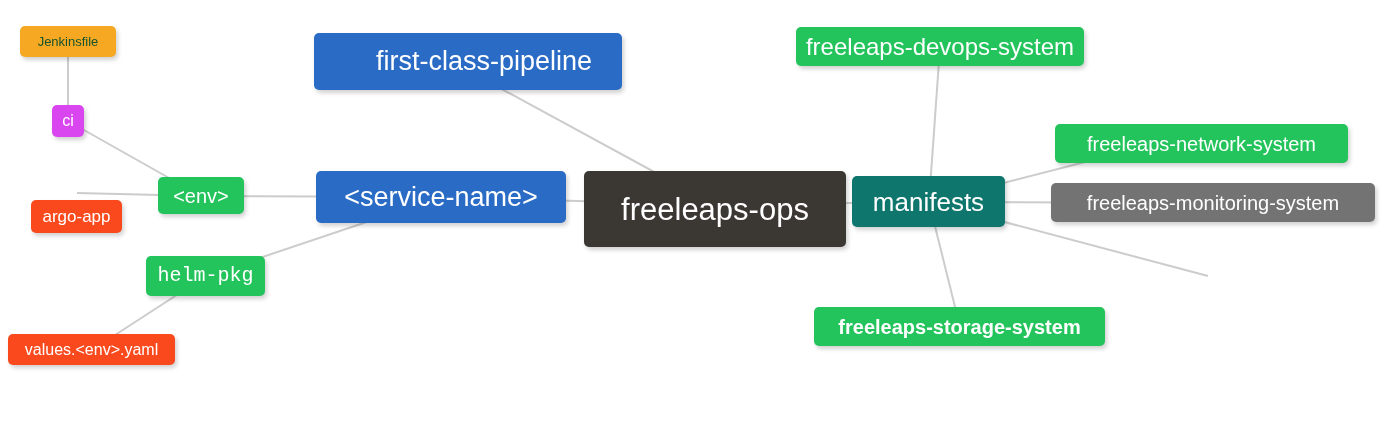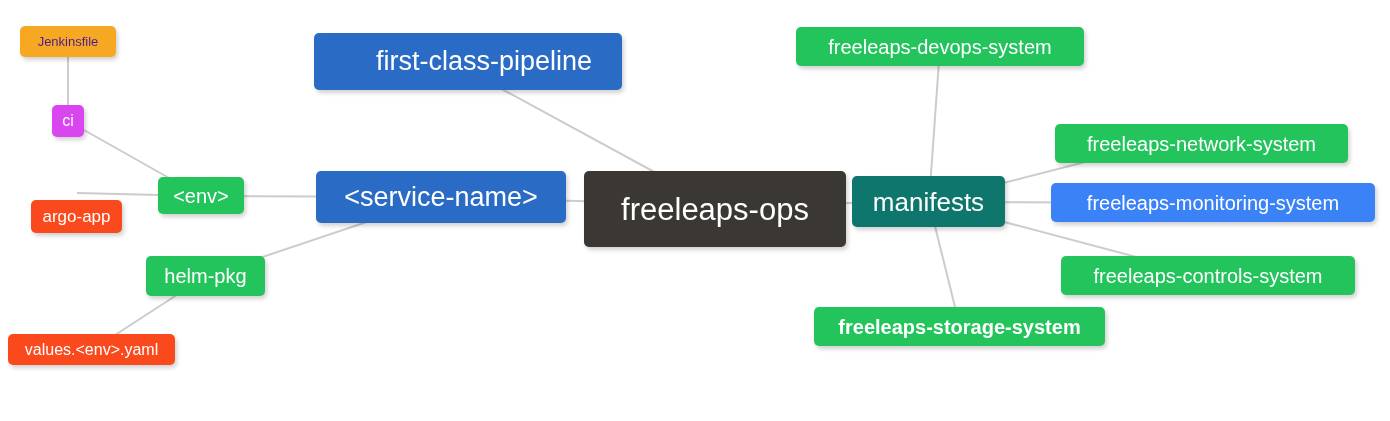--- a/index.html
+++ b/index.html
@@ -37,27 +37,27 @@
     white-space: nowrap;
     cursor: pointer;
     line-height: 1;
     letter-spacing: 0;
   }
   
   .n-jenkinsfile { left: 20px;  top: 26px;  width: 96px;  height: 31px; font-size: 13px; }
   .n-ci          { left: 52px;  top: 105px; width: 32px;  height: 32px; font-size: 16px; }
   .n-argo        { left: 31px;  top: 176px; width: 91px;  height: 33px; font-size: 17px; margin-top: 24px; }
   .n-env         { left: 158px; top: 177px; width: 86px;  height: 37px; font-size: 20px; }
-  .n-helm        { left: 146px; top: 256px; width: 119px; height: 40px; font-size: 20px; }
+  .n-helm        { left: 146px; top: 256px; width: 119px; height: 40px; font-size: 20px; font-family: Liberation Mono, monospace; }
   .n-values      { left: 8px;   top: 334px; width: 167px; height: 31px; font-size: 16px; }
   .n-fcp         { left: 314px; top: 33px;  width: 276px; height: 57px; font-size: 27px; padding-left: 32px; }
   .n-service     { left: 316px; top: 171px; width: 250px; height: 52px; font-size: 27px; }
   .n-root        { left: 584px; top: 171px; width: 262px; height: 76px; font-size: 31px; }
   .n-manifests   { left: 852px; top: 176px; width: 153px; height: 51px; font-size: 26px; }
-  .n-devops      { left: 796px; top: 27px;  width: 288px; height: 39px; font-size: 20px; }
+  .n-devops      { left: 796px; top: 27px;  width: 288px; height: 39px; font-size: 24px; }
   .n-network     { left: 1055px;top: 112px; width: 293px; height: 39px; font-size: 20px; margin-top: 12px; }
   .n-monitoring  { left: 1051px;top: 183px; width: 324px; height: 39px; font-size: 20px; }
   .n-controls    { left: 1061px;top: 256px; width: 294px; height: 39px; font-size: 20px; }
   .n-storage     { left: 814px; top: 307px; width: 291px; height: 39px; font-size: 20px; font-weight: bold; }
 </style>
 </head>
 <body style="background: rgb(255, 255, 255);">
 
 <div class="canvas">
 
@@ -71,29 +71,28 @@
     <line x1="452" y1="62" x2="715" y2="205" style="stroke: rgb(204, 204, 204);"></line>
     <line x1="441" y1="197" x2="715" y2="205" style="stroke: rgb(204, 204, 204);"></line>
     <line x1="715" y1="205" x2="929" y2="202" style="stroke: rgb(204, 204, 204);"></line>
     <line x1="929" y1="202" x2="940" y2="47" style="stroke: rgb(204, 204, 204);"></line>
     <line x1="929" y1="202" x2="1202" y2="132" style="stroke: rgb(204, 204, 204);"></line>
     <line x1="929" y1="202" x2="1213" y2="203" style="stroke: rgb(204, 204, 204);"></line>
     <line x1="929" y1="202" x2="1208" y2="276" style="stroke: rgb(204, 204, 204);"></line>
     <line x1="929" y1="202" x2="960" y2="327" style="stroke: rgb(204, 204, 204);"></line>
   </svg>
 
-  <div class="node n-jenkinsfile" style="background: rgb(247, 168, 35); color: #4c1d95;">Jenkinsfile</div>
+  <div class="node n-jenkinsfile" style="background: rgb(247, 168, 35); color: #14532d;">Jenkinsfile</div>
   <div class="node n-ci" style="background: #d946ef; color: rgb(255, 255, 255);">ci</div>
   <div class="node n-argo" style="background: rgb(250, 73, 29); color: rgb(255, 255, 255);">argo-app</div>
   <div class="node n-env" style="background: rgb(36, 196, 92); color: rgb(255, 255, 255);">&lt;env&gt;</div>
   <div class="node n-helm" style="background: rgb(36, 196, 92); color: rgb(255, 255, 255);">helm-pkg</div>
   <div class="node n-values" style="background: rgb(250, 73, 29); color: rgb(255, 255, 255);">values.&lt;env&gt;.yaml</div>
   <div class="node n-fcp" style="background: rgb(42, 107, 197); color: rgb(255, 255, 255);">first-class-pipeline</div>
   <div class="node n-service" style="background: rgb(42, 107, 197); color: #ffffff;">&lt;service-name&gt;</div>
   <div class="node n-root" style="background: rgb(59, 55, 51); color: rgb(255, 255, 255);">freeleaps-ops</div>
   <div class="node n-manifests" style="background: #0f766e; color: rgb(255, 255, 255);">manifests</div>
   <div class="node n-devops" style="background: rgb(36, 196, 92); color: rgb(255, 255, 255);">freeleaps-devops-system</div>
   <div class="node n-network" style="background: rgb(36, 196, 92); color: rgb(255, 255, 255);">freeleaps-network-system</div>
-  <div class="node n-monitoring" style="background: #3b82f6; color: rgb(255, 255, 255);">freeleaps-monitoring-system</div>
-  <div class="node n-controls" style="background: rgb(36, 196, 92); color: rgb(255, 255, 255);">freeleaps-controls-system</div>
+  <div class="node n-monitoring" style="background: #737373; color: rgb(255, 255, 255);">freeleaps-monitoring-system</div>
   <div class="node n-storage" style="background: rgb(36, 196, 92); color: rgb(255, 255, 255);">freeleaps-storage-system</div>
 
 </div>
 
 </body></html>

